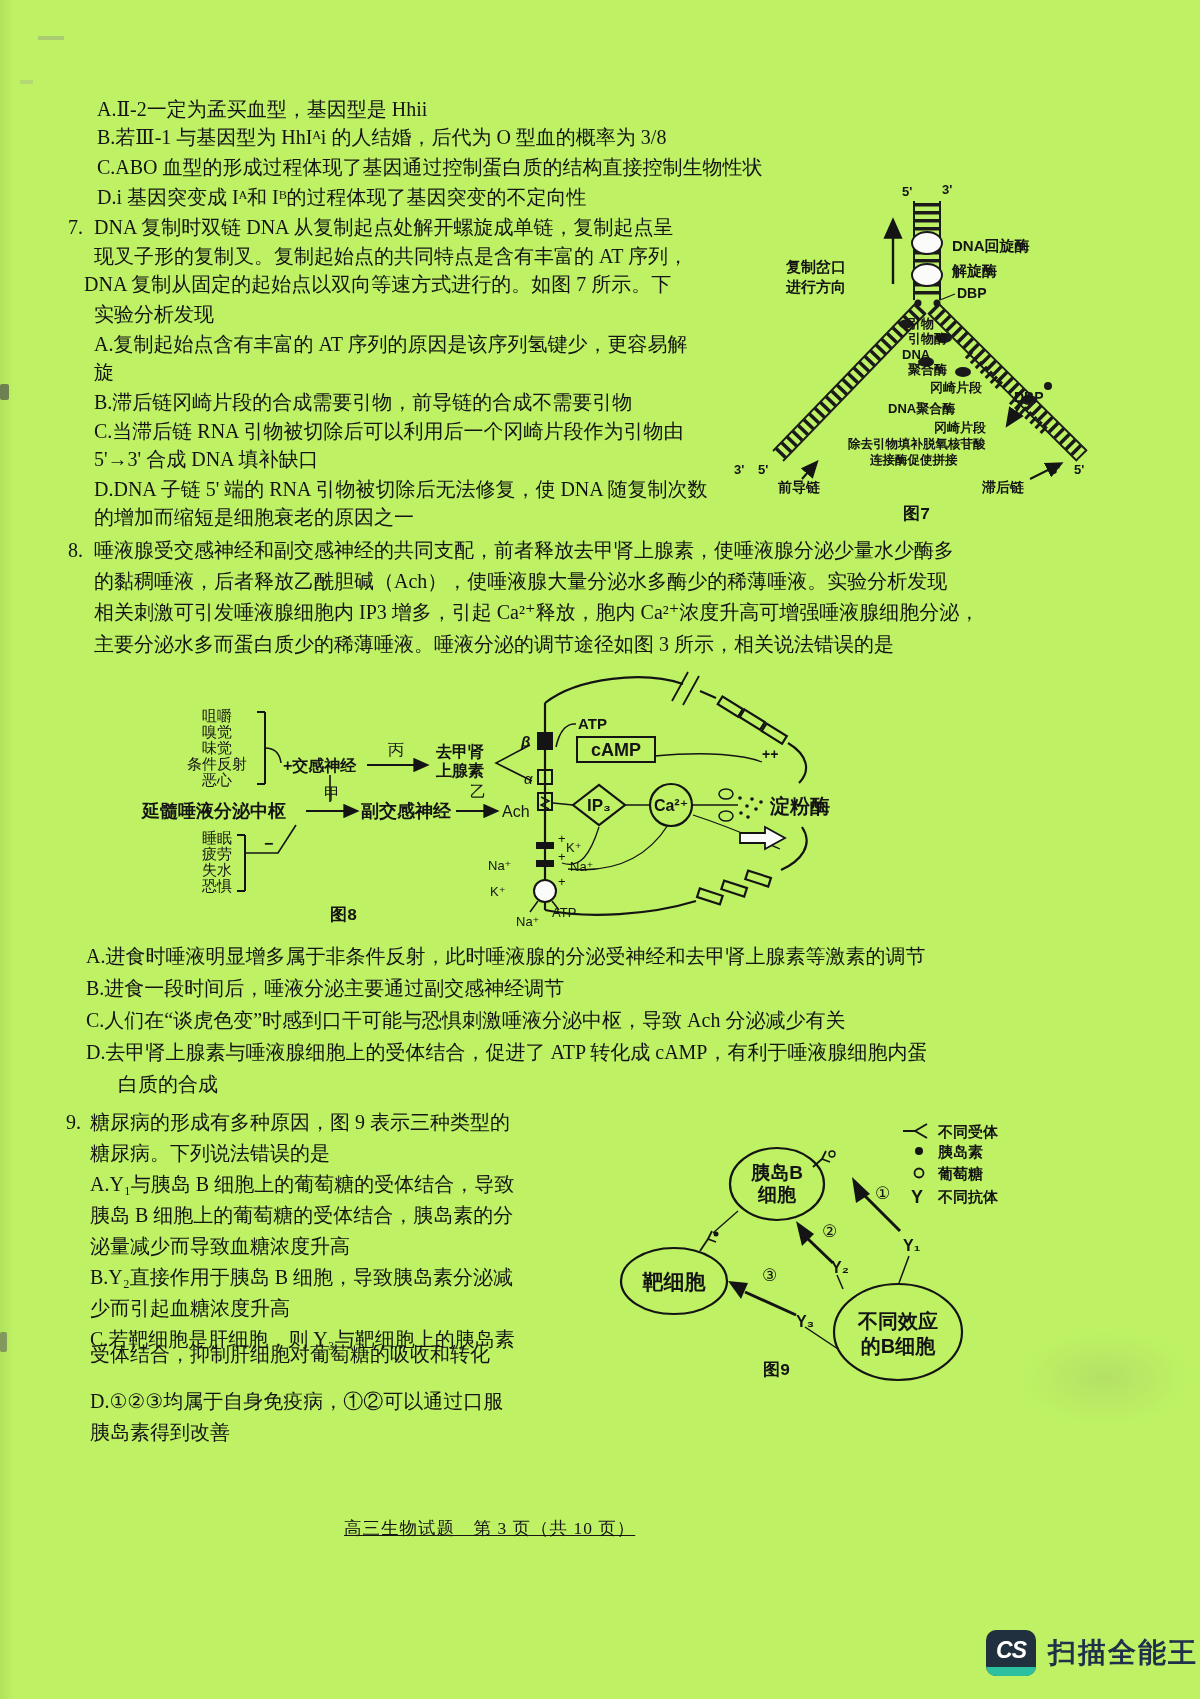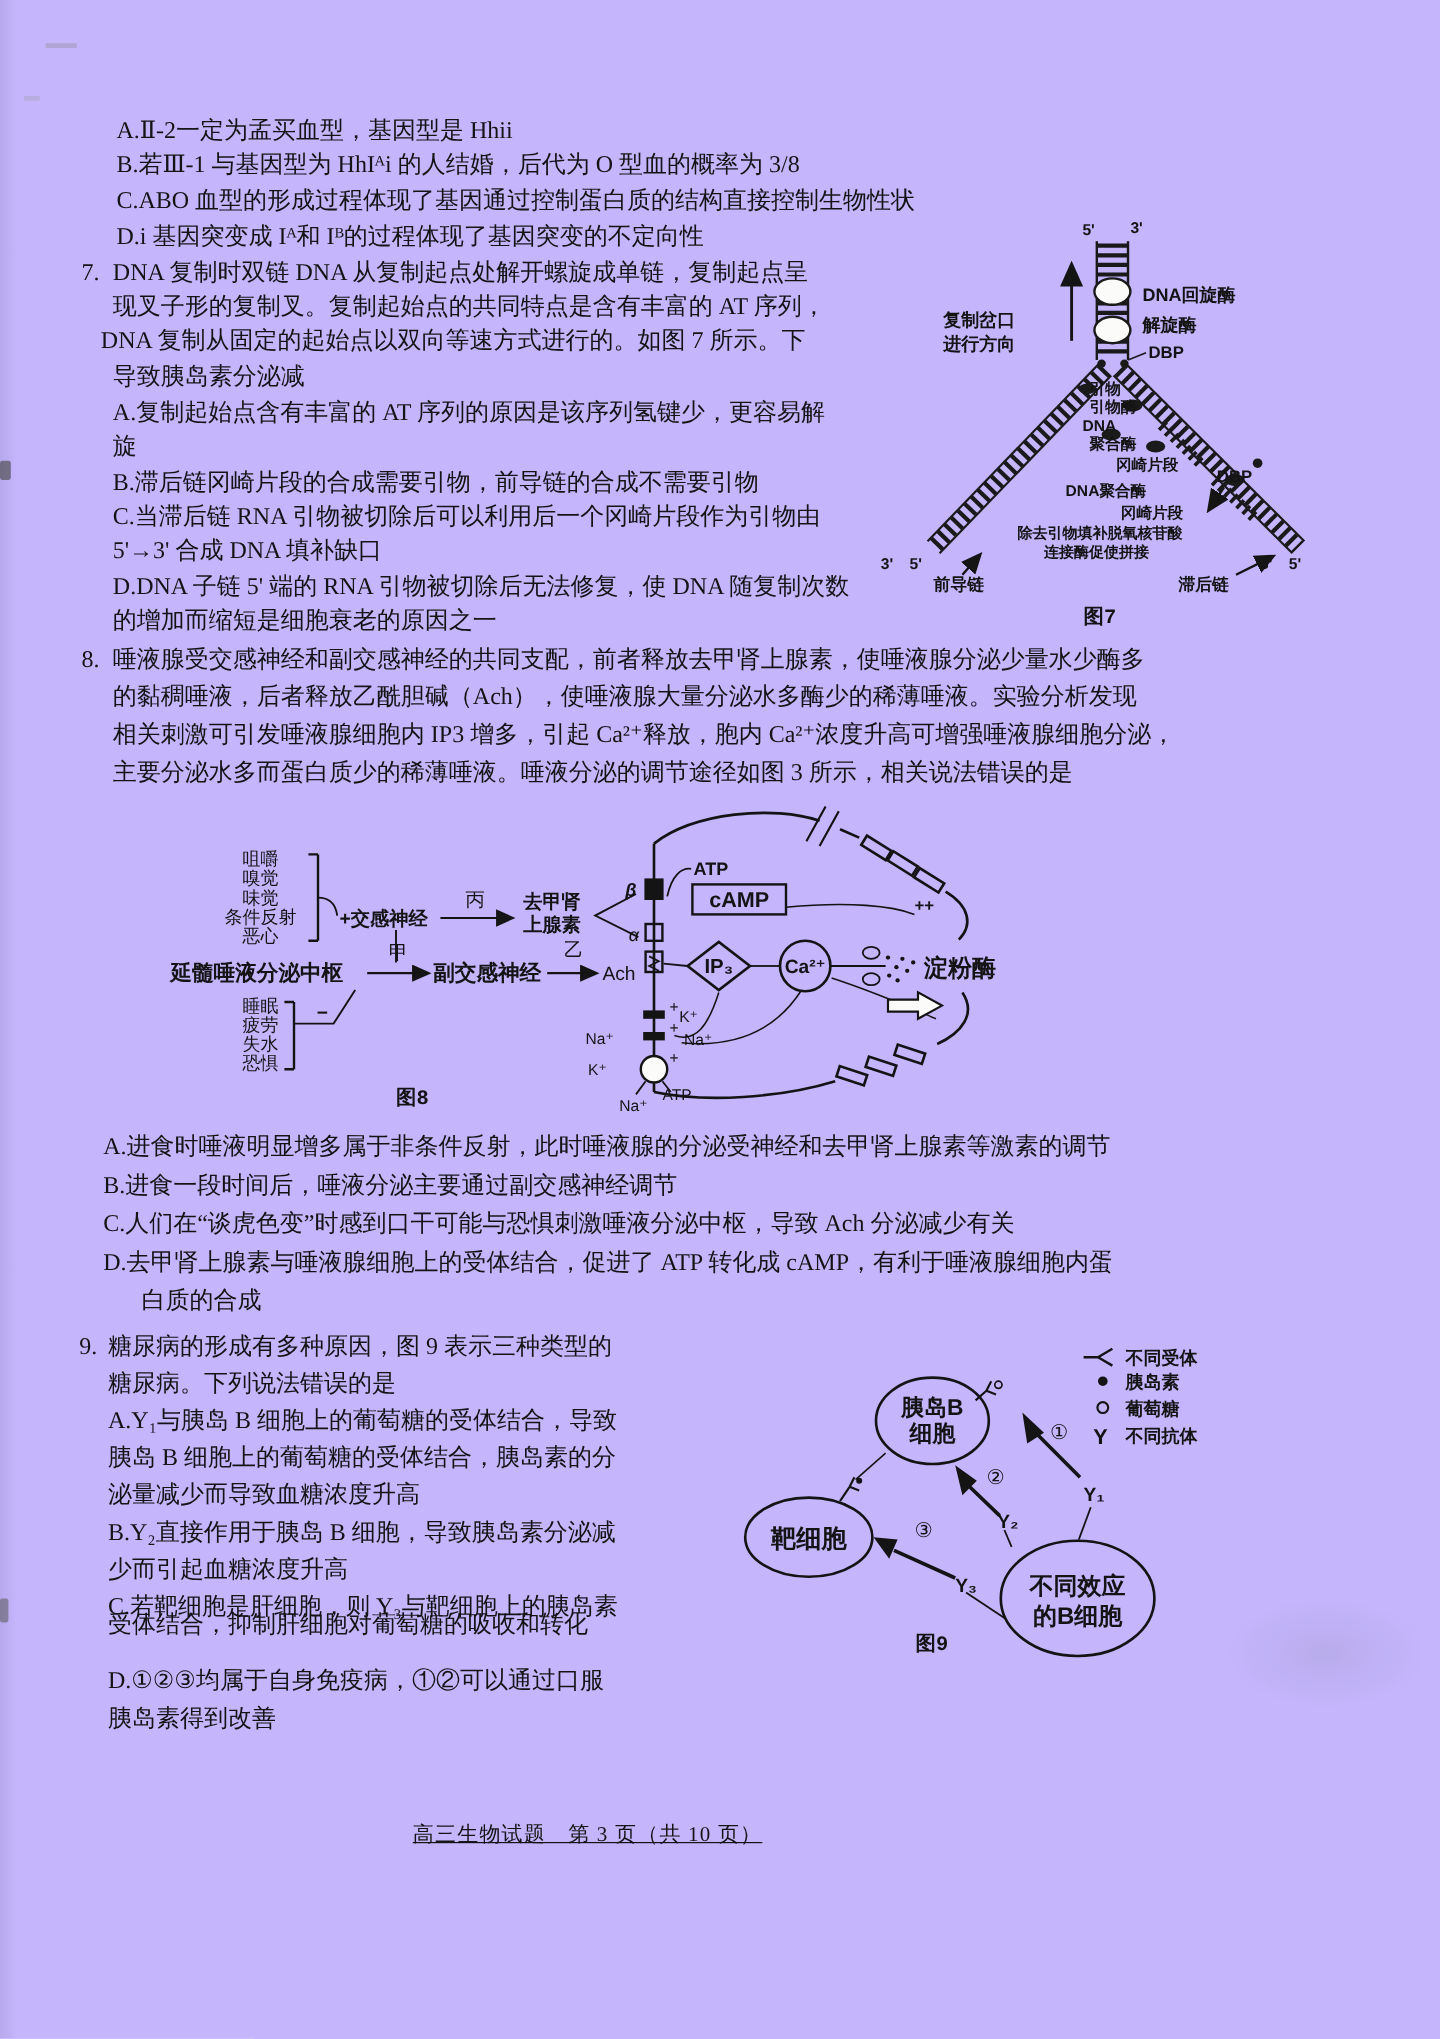--- a/index.html
+++ b/index.html
@@ -1,18 +1,18 @@
 <!DOCTYPE html>
 <html><head>
 <meta charset="utf-8">
 <style>
   html,body{margin:0;padding:0;background:#d9d9d6;}
   .page{
     position:relative;width:1200px;height:1699px;margin:0 auto;
-    background:#c4b5fd;overflow:hidden;
+    background:#bef264;overflow:hidden;
     font-family:"Liberation Serif","DejaVu Serif",serif;
     color:#141414;
   }
   .page::before{content:"";position:absolute;left:0;top:0;bottom:0;width:14px;
     background:linear-gradient(90deg,rgba(0,0,0,0.07),rgba(0,0,0,0));pointer-events:none;}
   .t{position:absolute;white-space:nowrap;font-size:20px;line-height:1;}
   .num{position:absolute;white-space:nowrap;font-size:20px;line-height:1;}
   .cap{position:absolute;white-space:nowrap;font-size:17px;font-weight:bold;
     font-family:Liberation Mono, monospace;}
   svg{position:absolute;overflow:visible;}
@@ -50,21 +50,21 @@
     <div class="t" style="left:97px;top:127px">B.若Ⅲ-1 与基因型为 HhIᴬi 的人结婚，后代为 O 型血的概率为 3/8</div>
     <div class="t" style="left:97px;top:157px">C.ABO 血型的形成过程体现了基因通过控制蛋白质的结构直接控制生物性状</div>
     <div class="t" style="left:97px;top:187px">D.i 基因突变成 Iᴬ和 Iᴮ的过程体现了基因突变的不定向性</div>
   </div>
 
   <div>
     <div class="num" style="left:68px;top:217px">7.</div>
     <div class="t" style="left:94px;top:217px">DNA 复制时双链 DNA 从复制起点处解开螺旋成单链，复制起点呈</div>
     <div class="t" style="left:94px;top:246px">现叉子形的复制叉。复制起始点的共同特点是含有丰富的 AT 序列，</div>
     <div class="t" style="left:84px;top:274px">DNA 复制从固定的起始点以双向等速方式进行的。如图 7 所示。下</div>
-    <div class="t" style="left:94px;top:304px">导致胰岛素分泌减</div>
+    <div class="t" style="left:94px;top:304px">实验分析发现</div>
     <div class="t" style="left:94px;top:334px">A.复制起始点含有丰富的 AT 序列的原因是该序列氢键少，更容易解</div>
     <div class="t" style="left:94px;top:362px">旋</div>
     <div class="t" style="left:94px;top:392px">B.滞后链冈崎片段的合成需要引物，前导链的合成不需要引物</div>
     <div class="t" style="left:94px;top:421px">C.当滞后链 RNA 引物被切除后可以利用后一个冈崎片段作为引物由</div>
     <div class="t" style="left:94px;top:449px">5'→3' 合成 DNA 填补缺口</div>
     <div class="t" style="left:94px;top:479px">D.DNA 子链 5' 端的 RNA 引物被切除后无法修复，使 DNA 随复制次数</div>
     <div class="t" style="left:94px;top:507px">的增加而缩短是细胞衰老的原因之一</div>
   </div>
 
   <svg style="left:730px;top:176px" width="466" height="334" viewBox="0 0 466 334">
@@ -320,14 +320,20 @@
       <polygon points="128,166 148,168 141,184" fill="#141414"></polygon>
       <text x="162" y="166" font-size="17">③</text>
       <text x="196" y="212" font-size="16" font-weight="bold">Y₃</text>
       <line x1="238" y1="234" x2="205" y2="212" stroke="#141414" stroke-width="1.5"></line>
     </g>
   </svg>
   <div class="cap" style="left:763px;top:1358px">图9</div>
 
   <div class="footer" style="left:344px;top:1516px">高三生物试题　第 3 页（共 10 页）</div>
 
+  <div class="wm">
+    <div class="wm-logo">
+      <span>CS</span>
+    </div>
+    <div class="wm-text">扫描全能王</div>
+  </div>
 
 </div>
 
 </body></html>

